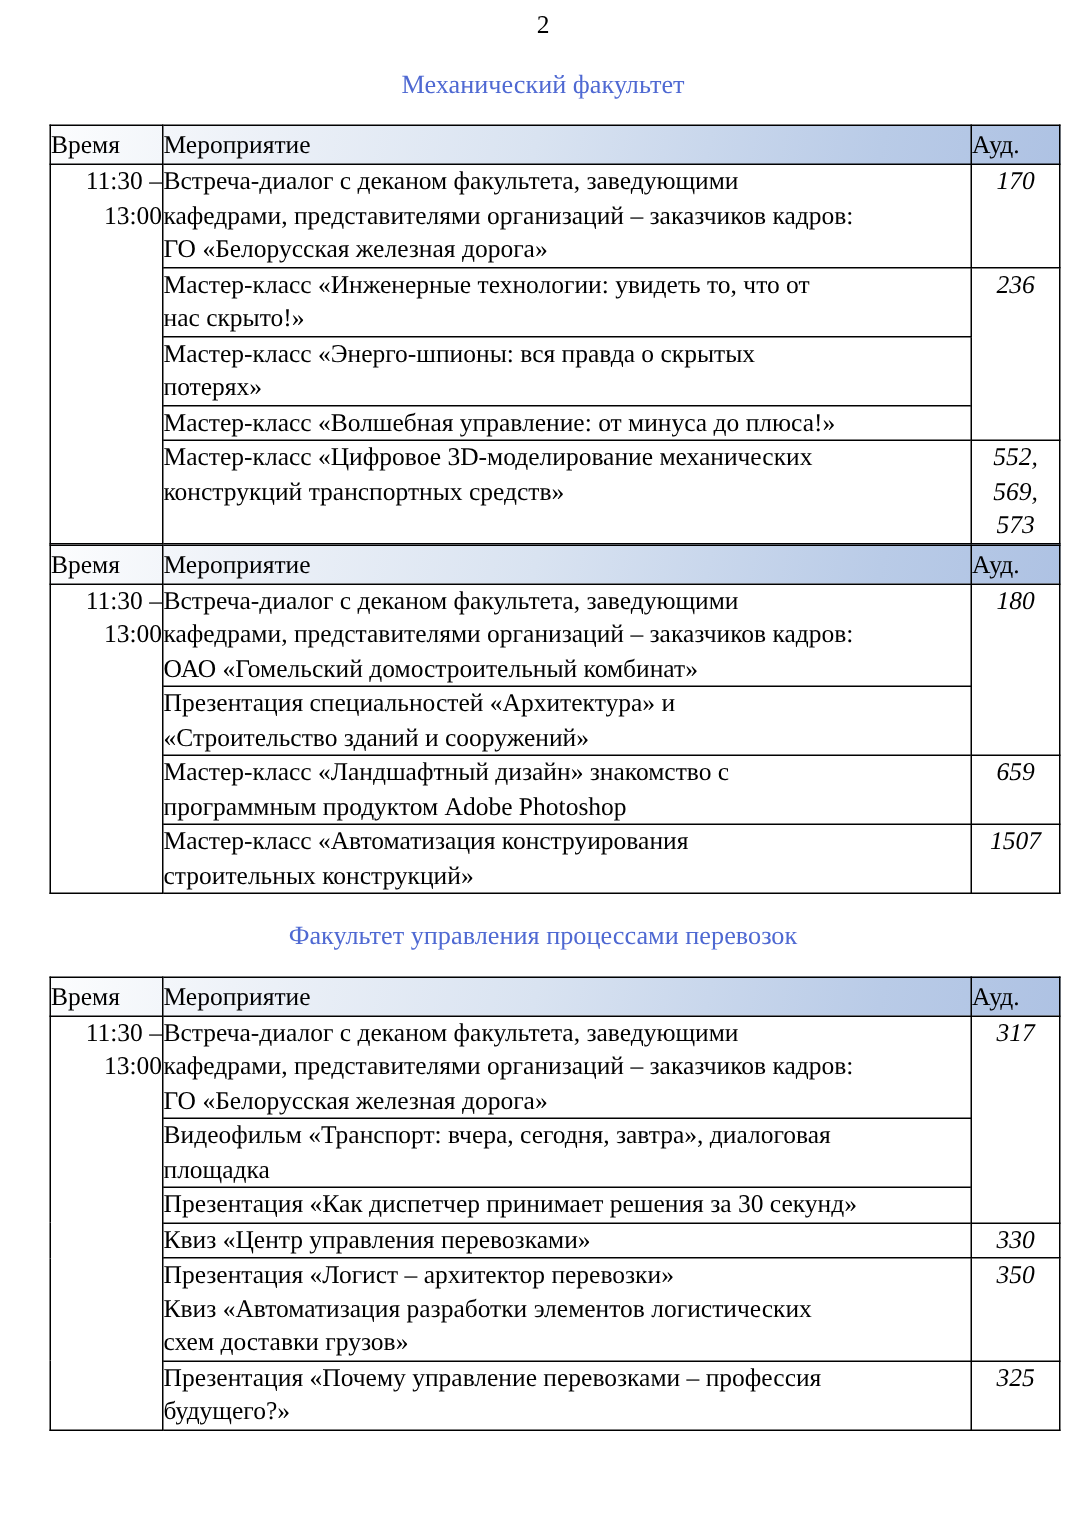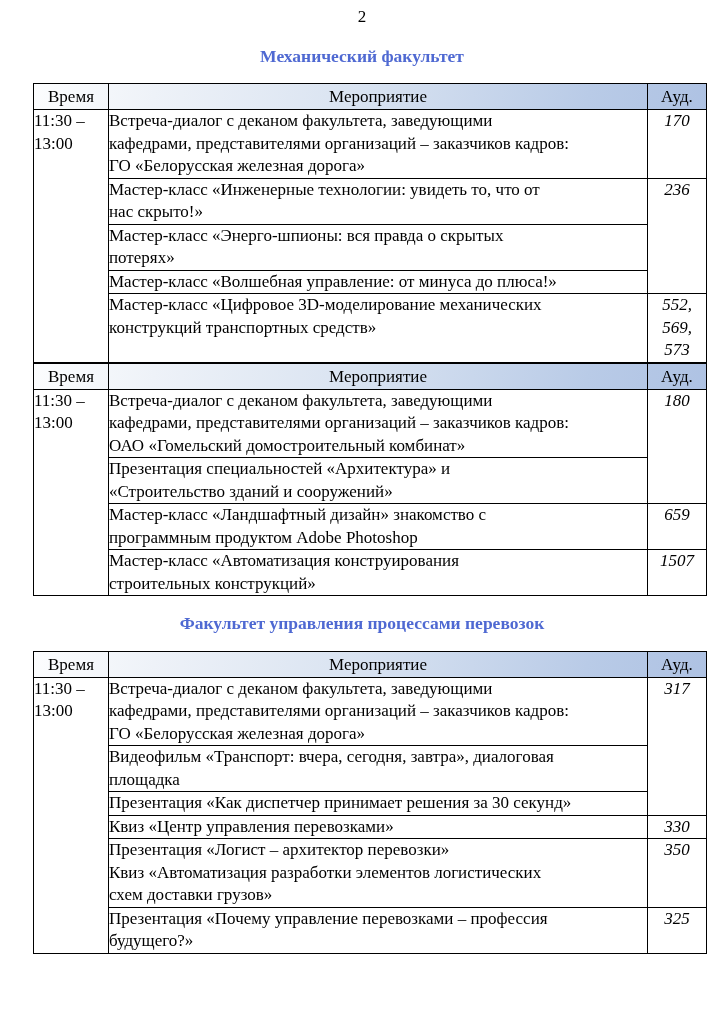--- a/index.html
+++ b/index.html
@@ -15,21 +15,21 @@
     font-size: 17px;
     line-height: 22.5px;
     color: #000000;
   }
   .page-number {
     text-align: center;
     margin-top: 6px;
   }
   .section-heading {
     text-align: center;
-    font-weight: bold;
+    font-weight: normal;
     font-size: 17.5px;
     color: #4f69d2;
     margin: 16px 0 16px 0;
   }
   table.schedule {
     border-collapse: collapse;
     table-layout: fixed;
     width: 673px;
     margin-left: 33px;
     border: 1.5px solid #000000;
@@ -37,27 +37,26 @@
   table.schedule td {
     border: 1px solid #000000;
     vertical-align: top;
     padding: 0;
     word-wrap: break-word;
   }
   tr.hdr {
     background: linear-gradient(103deg, #fcfdfe 0%, #eef2f8 18%, #d9e3f1 48%, #b9cbe7 82%, #aec2e3 100%);
   }
   tr.hdr td {
-    text-align: center;
     height: 25px;
     line-height: 25px;
     white-space: nowrap;
   }
   td.time {
-    text-align: left;
+    text-align: right;
     white-space: pre-line;
     margin-top: 12px;
   }
   td.event {
     text-align: left;
     padding: 0 2px 0 8px;
     white-space: pre-line;
   }
   td.room {
     text-align: center;

